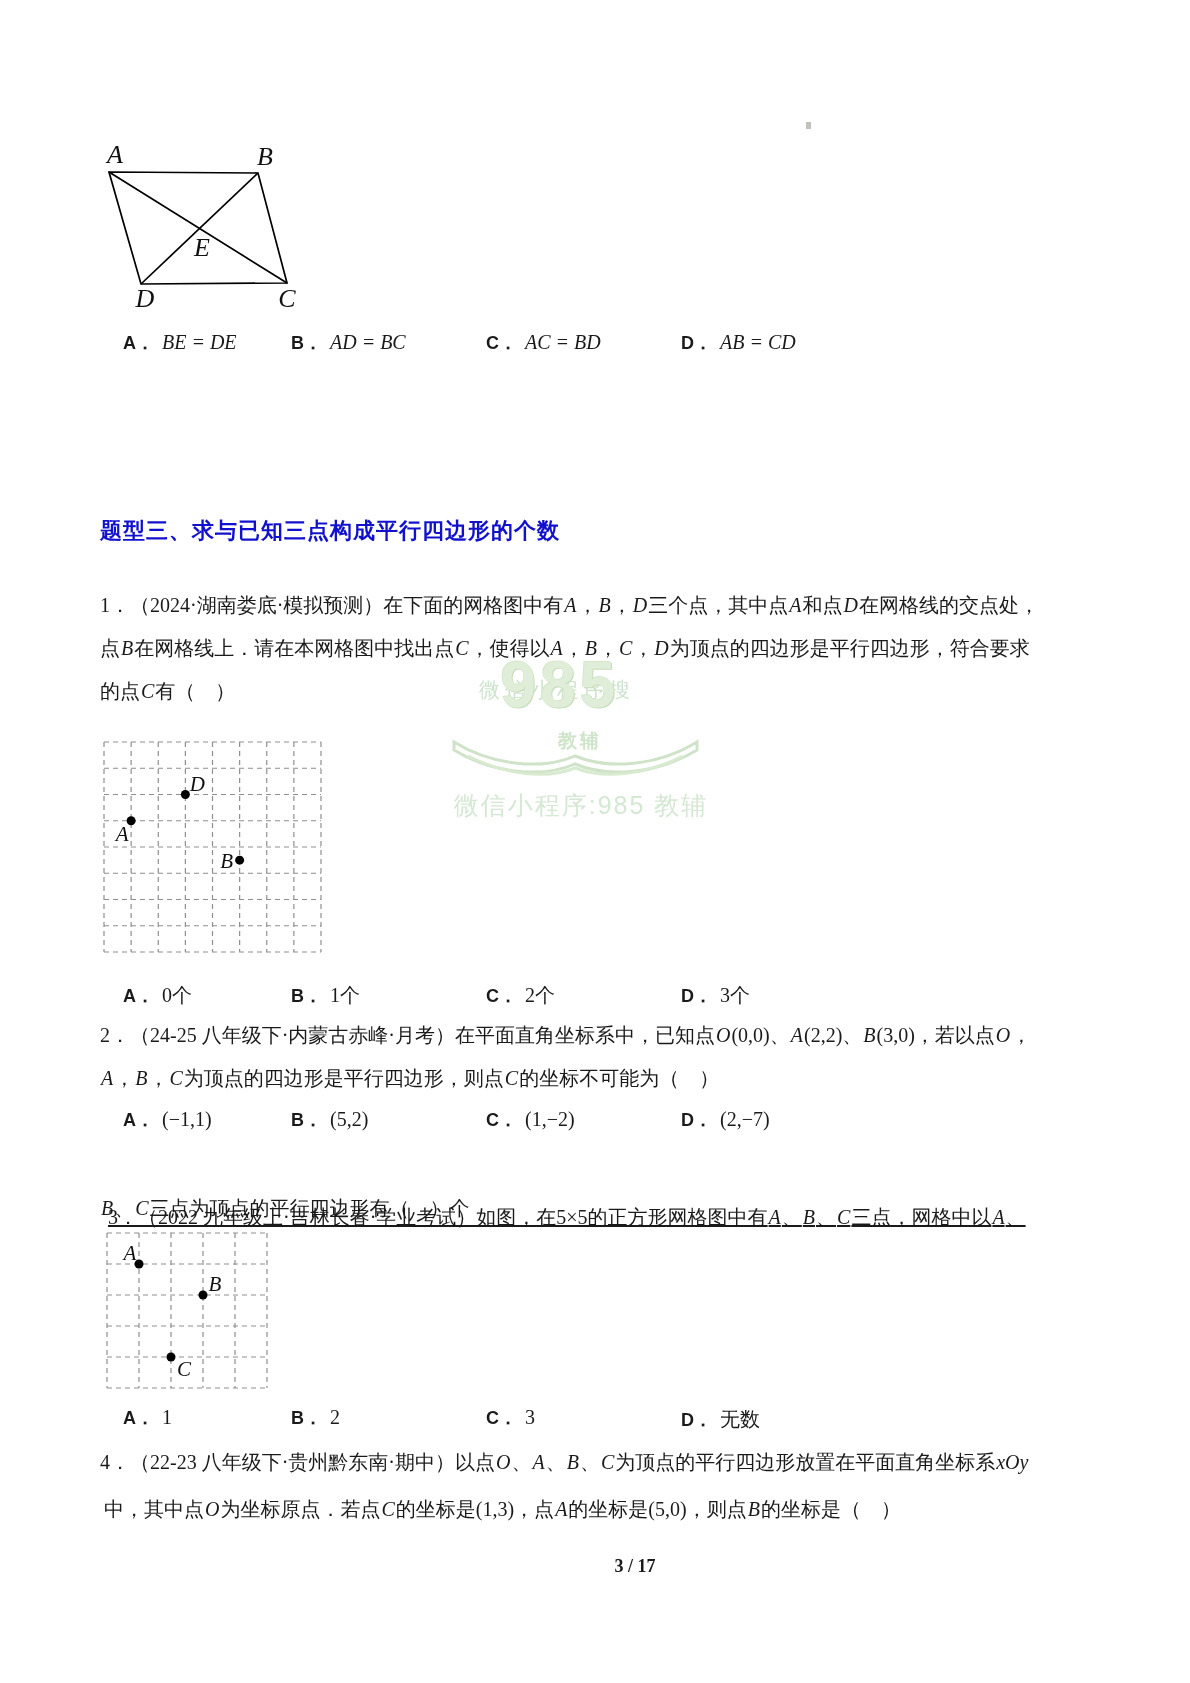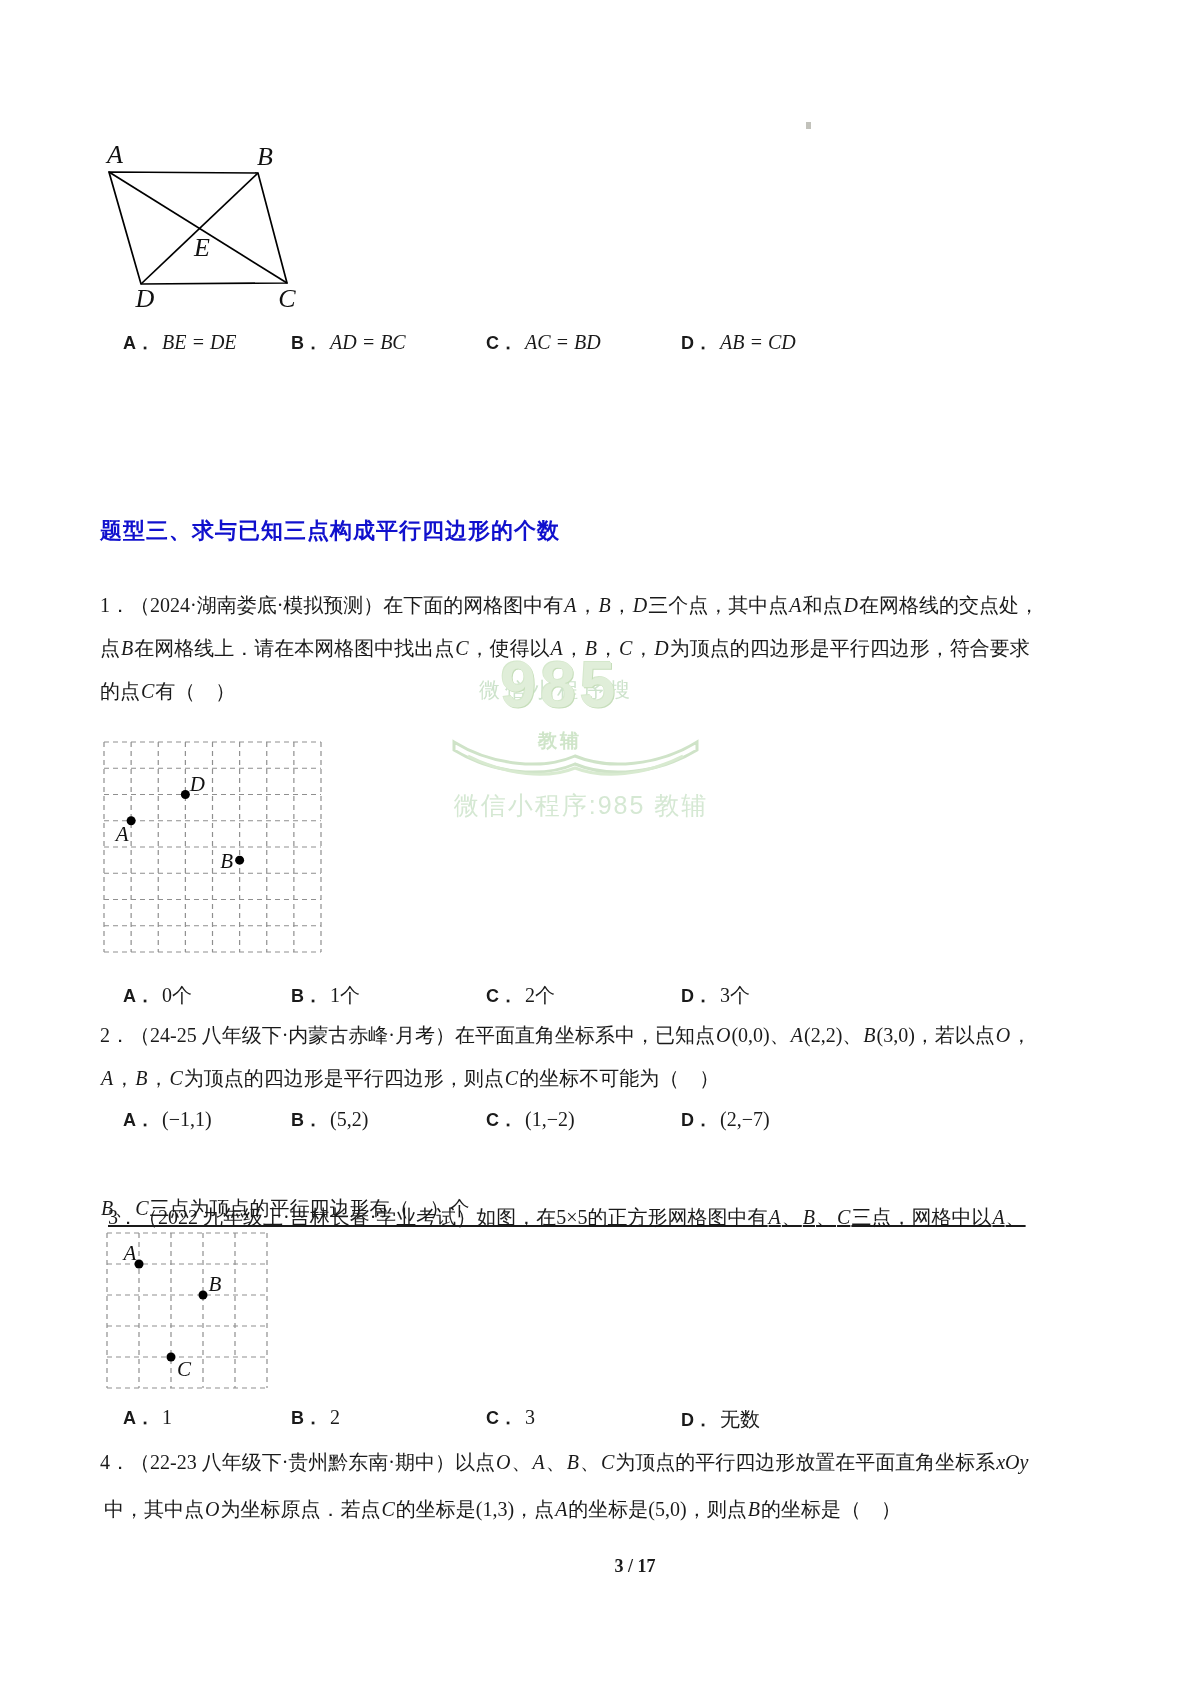--- a/index.html
+++ b/index.html
@@ -5,21 +5,21 @@
   html,body{margin:0;padding:0;background:#ffffff;}
   .page{position:relative;width:1190px;height:1683px;background:#fff;overflow:hidden;
         font-family:"Liberation Serif",serif;color:#1a1a1a;}
   
   .wm{position:absolute;z-index:0;text-align:center;pointer-events:none;}
   .wm1{left:432px;top:676px;width:250px;font-size:21px;letter-spacing:5px;color:#cde3cb;
        font-family:"Liberation Sans",sans-serif;}
   .wmbig{left:430px;top:648px;width:260px;font-size:64px;font-weight:700;color:#e0eed9;
          text-shadow:1px 1px 0 #c6deba, -1px -1px 0 #d5e8cc;letter-spacing:4px;
          font-family:"Liberation Sans",sans-serif;}
-  .wmsmall{left:460px;top:728px;width:200px;font-size:19px;font-weight:700;color:#cfe5c9;
+  .wmsmall{left:480px;top:728px;width:200px;font-size:19px;font-weight:700;color:#cfe5c9;
            letter-spacing:3px;font-family:"Liberation Sans",sans-serif;}
   .wmbook{left:448px;top:736px;}
   .wm2{left:396px;top:789px;width:370px;font-size:25px;letter-spacing:2px;color:#d5e8d3;
        font-family:"Liberation Sans",sans-serif;}
   
   .fig{position:absolute;z-index:1;}
   .fig svg{overflow:visible;display:block;}
   .pl{stroke:#000;stroke-width:1.7;fill:none;}
   .vlabel{font:italic 26px "Liberation Serif",serif;fill:#111;text-anchor:middle;}
   .gl{stroke:#8f8f8f;stroke-width:1.2;stroke-dasharray:5 4;fill:none;}

